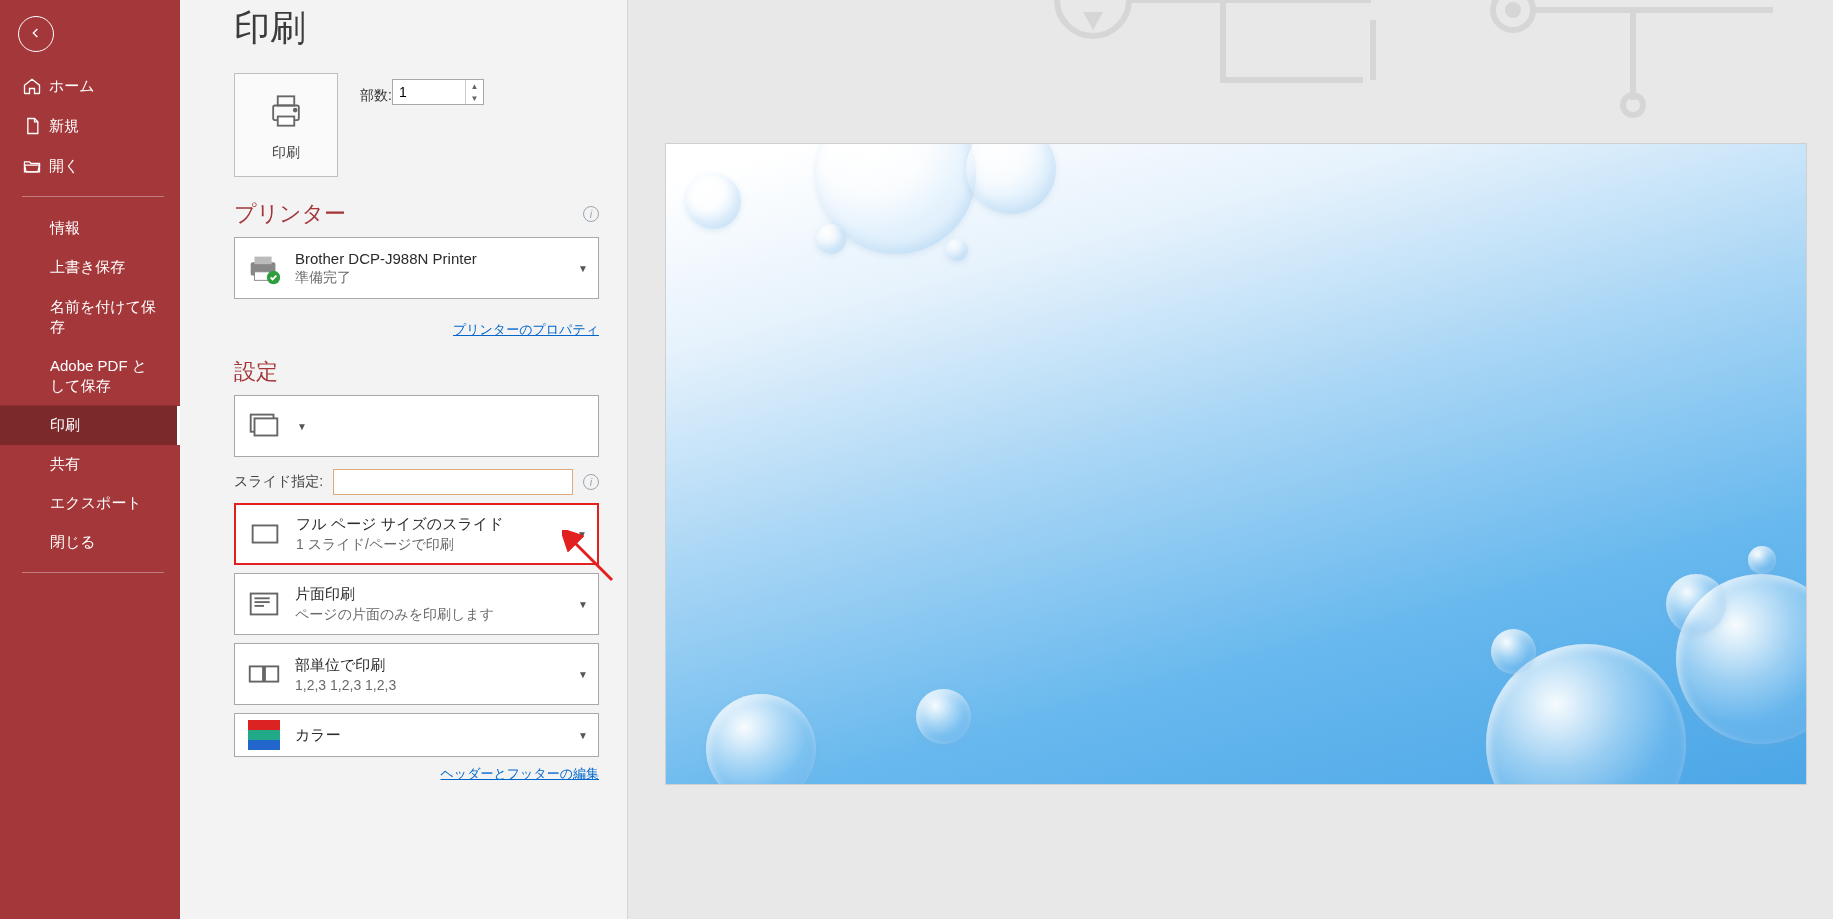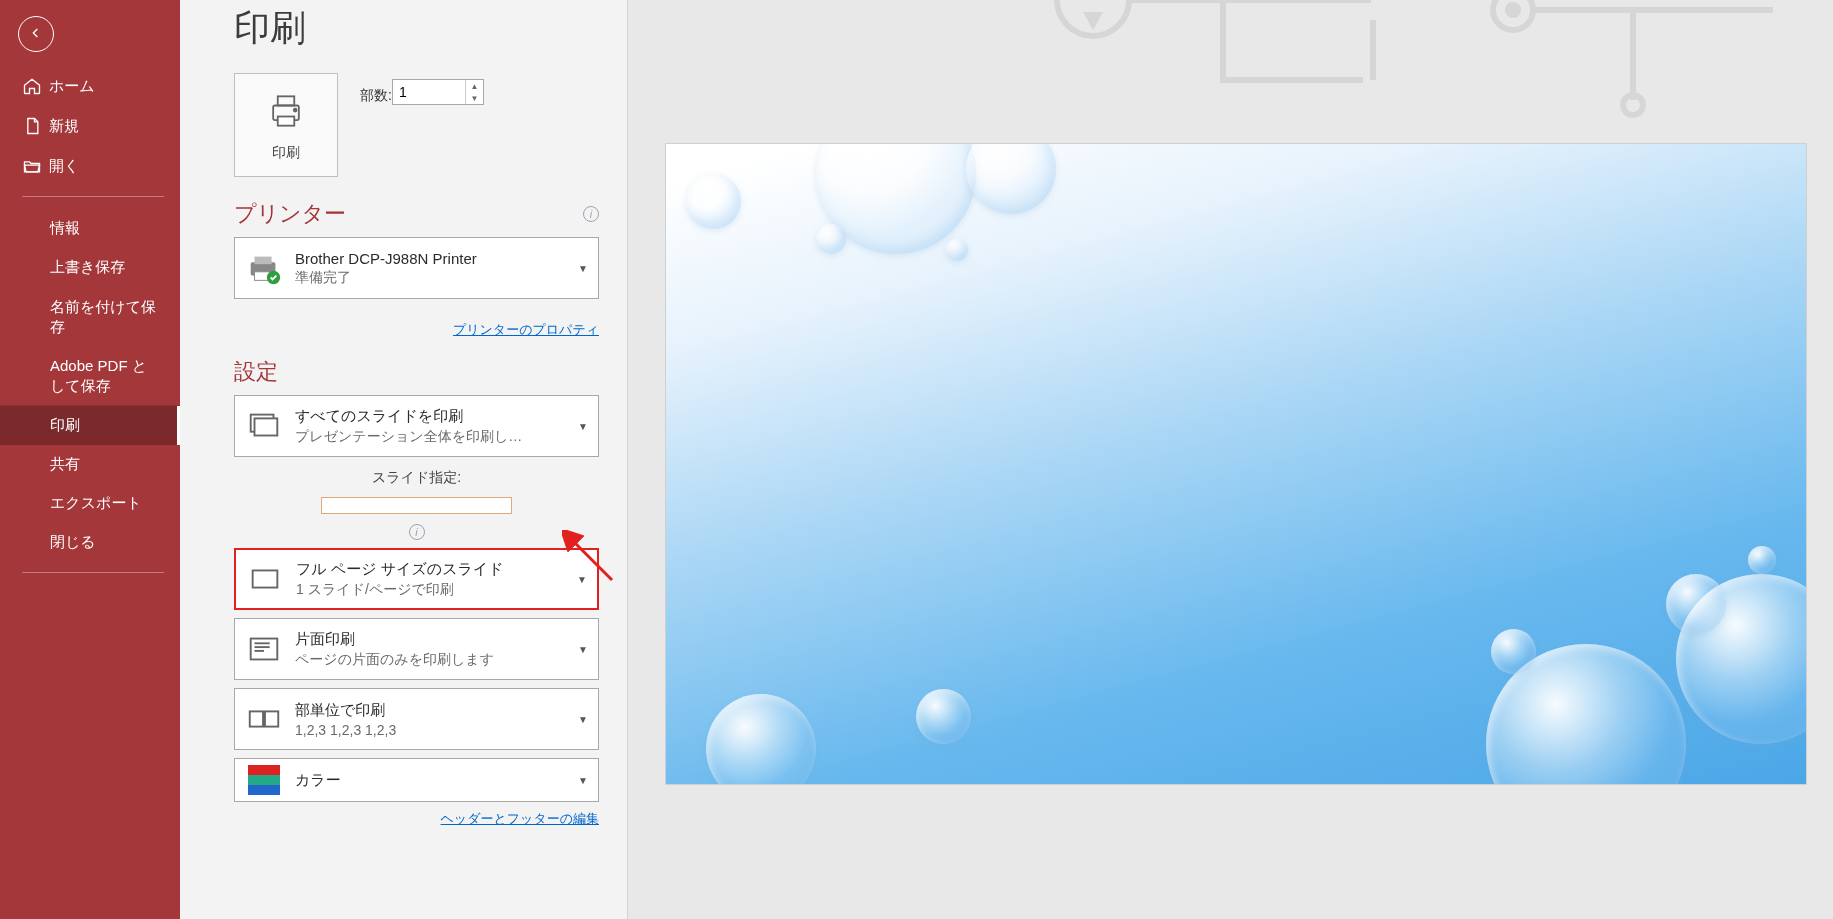--- a/index.html
+++ b/index.html
@@ -31,21 +31,21 @@
   .info-i { width: 16px; height: 16px; border: 1px solid #9aa5b1; color: #9aa5b1; border-radius: 50%; display: flex; align-items: center; justify-content: center; font-size: 11px; font-style: italic; }
   .dropdown { border: 1px solid #a8a8a8; background: #fff; display: flex; align-items: center; gap: 12px; padding: 6px 8px 6px 10px; margin-top: 8px; cursor: pointer; position: relative; height: 62px; }
   .dropdown.highlight { border: 2px solid #e32020; }
   .dd-icon { width: 38px; height: 38px; display: flex; align-items: center; justify-content: center; }
   .dd-text { flex: 1; overflow: hidden; }
   .dd-text .t1 { font-size: 15px; color: #2a2a2a; white-space: nowrap; overflow: hidden; text-overflow: ellipsis; }
   .dd-text .t2 { font-size: 14px; color: #6a6a6a; white-space: nowrap; overflow: hidden; text-overflow: ellipsis; margin-top: 2px; }
   .dd-arrow { font-size: 10px; color: #555; padding: 0 2px; }
   .link-right { text-align: right; margin-top: 22px; }
   .link-right a { color: #0066cc; text-decoration: underline; font-size: 13px; cursor: pointer; }
-  .slide-spec-row { display: flex; align-items: center; gap: 10px; margin-top: 12px; flex-direction: column; }
+  .slide-spec-row { display: flex; align-items: center; gap: 10px; margin-top: 12px; }
   .slide-spec-row label { font-size: 14px; color: #444; white-space: nowrap; }
   .slide-spec-input { flex: 1; height: 26px; border: 1px solid #e0a97a; background: #fff; padding: 0 6px; outline: none; }
   .footer-link { text-align: right; margin-top: 8px; }
   .footer-link a { color: #0066cc; text-decoration: underline; font-size: 13px; cursor: pointer; }
   .preview-pane { flex: 1; background: #e8e8e8; position: relative; overflow: hidden; }
   .preview-bg-circuit { position: absolute; top: -40px; right: -40px; width: 900px; height: 200px; }
   .slide-preview { position: absolute; top: 144px; left: 38px; width: 1140px; height: 640px; background: linear-gradient(165deg, #ffffff 4%, #e6f2fc 22%, #a9d6f5 45%, #67b8ee 72%, #4ca7e7 100%); box-shadow: 0 0 0 1px #d0d0d0; overflow: hidden; }
   .bubble { position: absolute; border-radius: 50%; background: radial-gradient(circle at 35% 30%, rgba(255,255,255,0.95), rgba(255,255,255,0.4) 35%, rgba(180,220,250,0.2) 60%, rgba(140,200,245,0.15)); box-shadow: inset -4px -6px 12px rgba(120,180,230,0.25), inset 3px 4px 8px rgba(255,255,255,0.6), 0 2px 6px rgba(120,170,210,0.2); }
   .annotation-arrow { position: absolute; width: 60px; height: 60px; pointer-events: none; }
   .color-swatch { width: 32px; height: 30px; display: flex; flex-direction: column; }
@@ -180,24 +180,20 @@
       <div class="section-title">設定</div>
     </div>
 
     <div class="dropdown">
       <div class="dd-icon">
         <svg viewBox="0 0 40 40" fill="none" stroke="#666" stroke-width="2">
           <rect x="6" y="8" width="24" height="18"></rect>
             <rect x="10" y="12" width="24" height="18" fill="#fff"></rect>
         </svg>
       </div>
-      <div class="dd-text">
-        <div class="t1">すべてのスライドを印刷</div>
-        <div class="t2">プレゼンテーション全体を印刷し…</div>
-      </div>
       <div class="dd-arrow">▼</div>
     </div>
 
     <div class="slide-spec-row">
       <label>スライド指定:</label>
       <input class="slide-spec-input" style="">
       <div class="info-i">i</div>
     </div>
 
     <div class="dropdown highlight">

